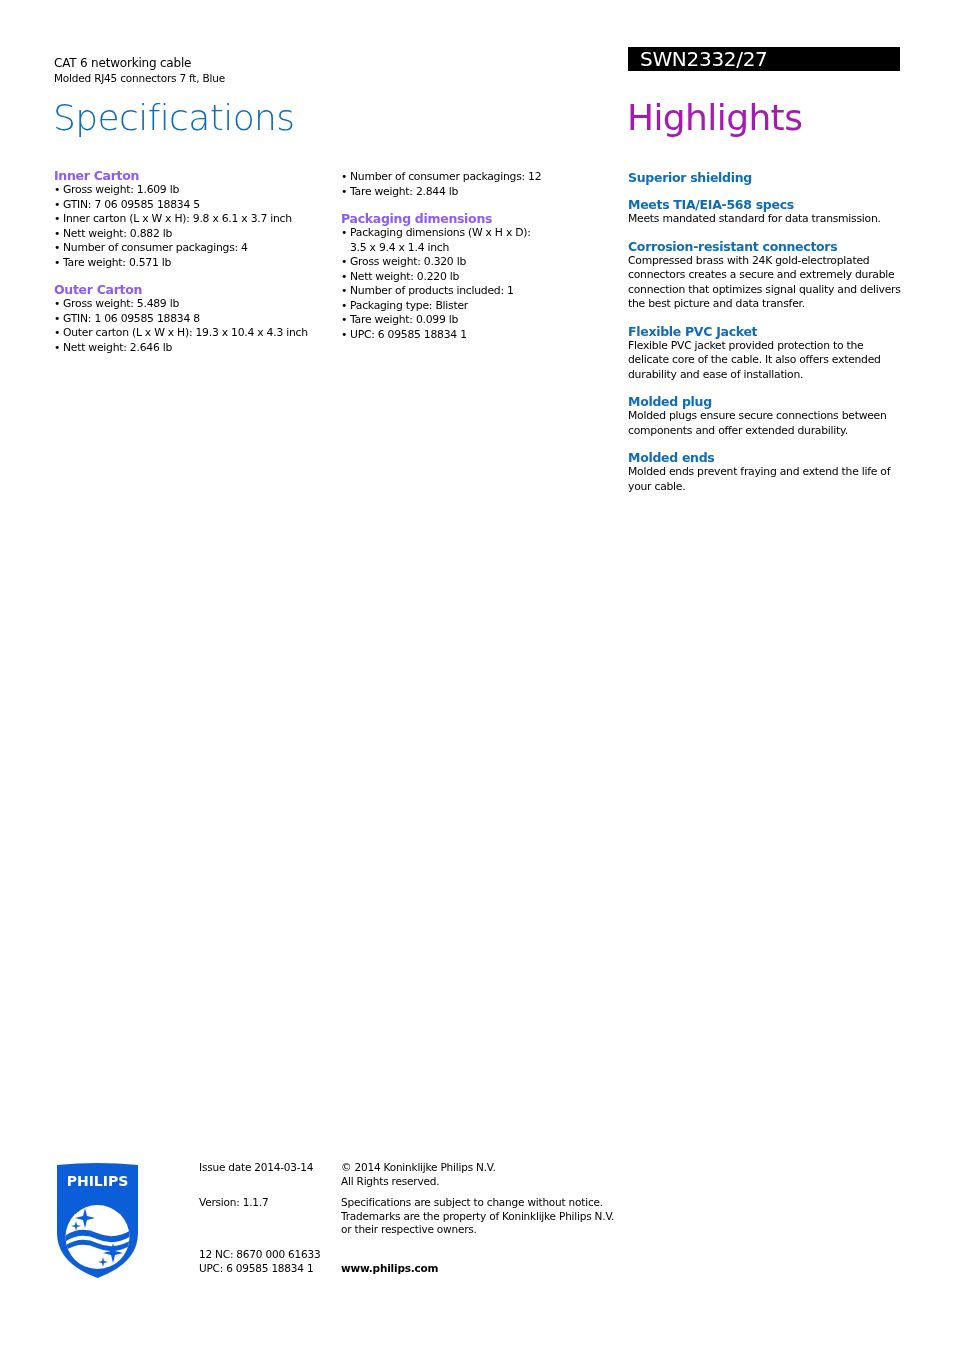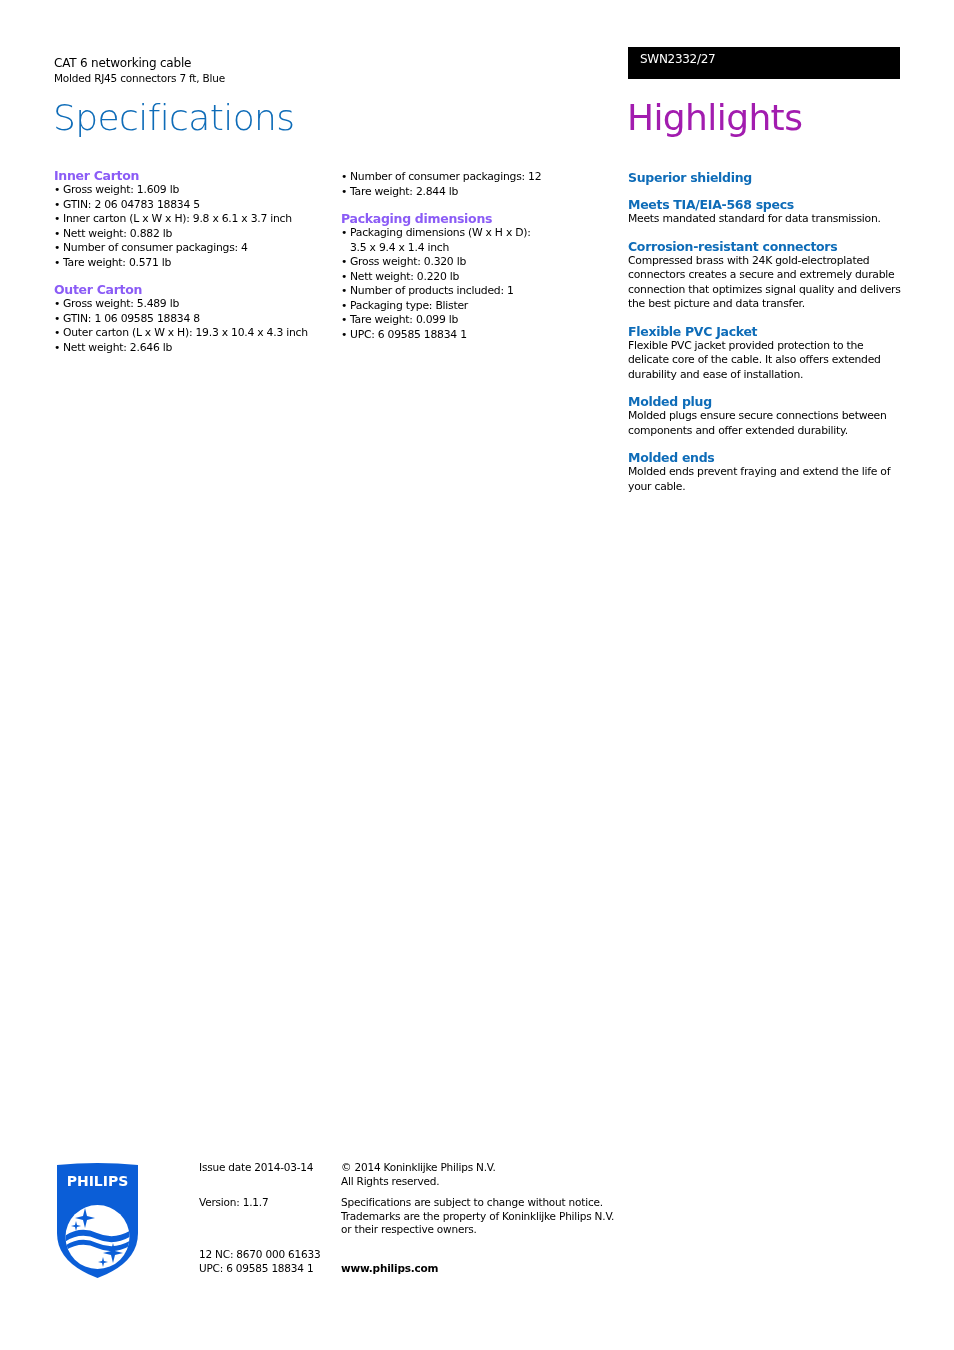--- a/index.html
+++ b/index.html
@@ -10,22 +10,22 @@
     color: #000;
     overflow: hidden;
   }
   .abs { position: absolute; }
 
   
   #product-title { left: 54px; top: 55px; font-size: 12px; line-height: 16px; letter-spacing: -0.2px; }
   #product-subtitle { left: 54px; top: 72px; font-size: 10.5px; line-height: 13px; letter-spacing: -0.2px; }
   #spec-heading { left: 53px; top: 95px; font-size: 36px; line-height: 46px; color: #0b5ed7; color: #0e6cb8; font-weight: 300; letter-spacing: -0.6px; font-family: "DejaVu Sans", sans-serif; }
   #model-badge {
-    left: 628px; top: 47px; width: 272px; height: 32px;
-    background: #000; color: #fff; font-size: 12px; line-height: 24px; padding-left: 12px;
+    left: 628px; top: 47px; width: 272px; height: 24px;
+    background: #000; color: #fff; font-size: 20px; line-height: 24px; padding-left: 12px;
     letter-spacing: -0.3px;
   }
   #hl-heading { left: 627px; top: 95px; font-size: 36px; line-height: 46px; color: #a21caf; letter-spacing: -0.6px; }
 
   
   .col { position: absolute; width: 280px; }
   #spec-col-1 { left: 54px; top: 168px; }
   #spec-col-2 { left: 341px; top: 170px; }
   .sec-title { color: #8b5cf6; font-weight: bold; font-size: 12.5px; line-height: 15px; letter-spacing: -0.3px; }
   .bullets { list-style: none; }
@@ -59,21 +59,21 @@
 <div id="product-subtitle" class="abs">Molded RJ45 connectors 7 ft, Blue</div>
 <div id="spec-heading" class="abs">Specifications</div>
 <div id="model-badge" class="abs">SWN2332/27</div>
 <div id="hl-heading" class="abs">Highlights</div>
 
 <div id="spec-col-1" class="col">
   <div class="sec">
     <div class="sec-title">Inner Carton</div>
     <ul class="bullets">
       <li>Gross weight: 1.609 lb</li>
-      <li>GTIN: 2 06 04783 18834 5</li>
+      <li>GTIN: 7 06 09585 18834 5</li>
       <li>Inner carton (L x W x H): 9.8 x 6.1 x 3.7 inch</li>
       <li>Nett weight: 0.882 lb</li>
       <li>Number of consumer packagings: 4</li>
       <li>Tare weight: 0.571 lb</li>
     </ul>
   </div>
   <div class="sec">
     <div class="sec-title">Outer Carton</div>
     <ul class="bullets">
       <li>Gross weight: 5.489 lb</li>

